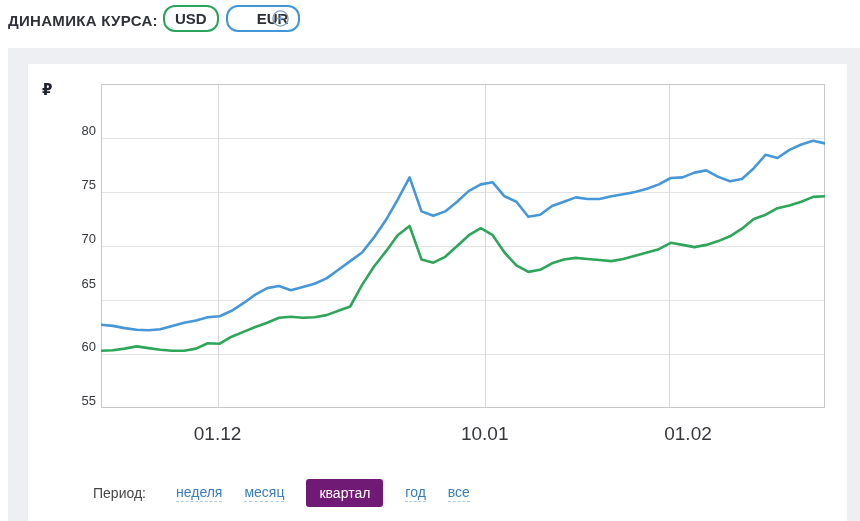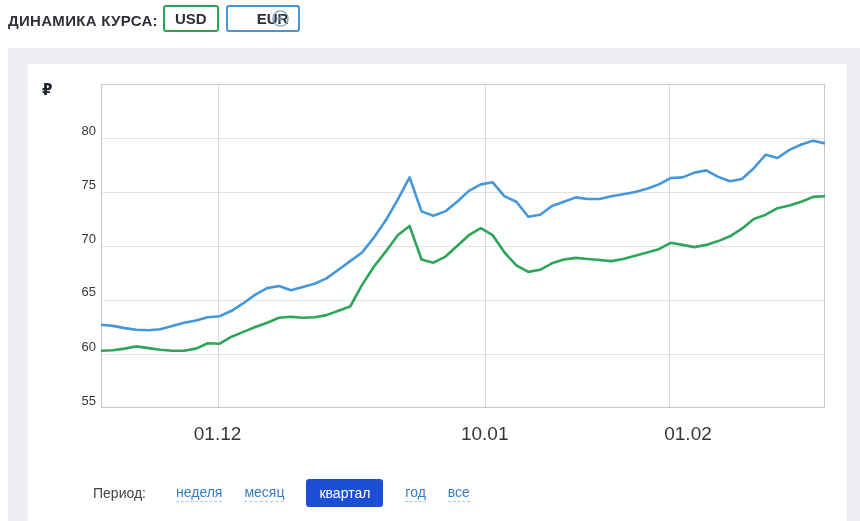--- a/index.html
+++ b/index.html
@@ -15,21 +15,21 @@
   .hdr-title {
     position: absolute; left: 8px; top: 12px;
     font-size: 15px; font-weight: bold; letter-spacing: .3px;
     color: #2f3138;
     text-align: right;
   }
   .cur-btns { position: absolute; left: 163px; top: 5px; display: flex; gap: 7px; }
   .cur-btn {
     min-width: 48px; height: 27px; padding: 0 10px;
     display: flex; align-items: center; justify-content: center;
-    background: #fff; border: 2px solid #999; border-radius: 3px;
+    background: #fff; border: 2px solid #999; border-radius: 12px;
     font-size: 15px; font-weight: bold; color: #2b2f38; cursor: pointer;
   }
   .add-cur {
     position: absolute; left: 272px; top: 10px;
     display: flex; align-items: center; gap: 6px; cursor: pointer;
   }
   .add-cur .lbl {
     font-size: 14px; color: #3b7dbd;
     border-bottom: 1px dashed #a9c4dd; padding-bottom: 1px;
   }
@@ -85,21 +85,21 @@
     </svg>
   </span>
 </div>
 
 <div class="gray-bg"></div>
 <div class="panel">
   <div class="rub-sign">₽</div>
   <div id="ylabels">
       <div class="ylabel" style="top: 329px;">55</div>
       <div class="ylabel" style="top: 275px;">60</div>
-      <div class="ylabel" style="top: 220px;">65</div>
+      <div class="ylabel" style="top: 212px;">65</div>
       <div class="ylabel" style="top: 167px;">70</div>
       <div class="ylabel" style="top: 113px;">75</div>
       <div class="ylabel" style="top: 59px;">80</div>
     </div>
   <svg class="plot" id="plot" width="724" height="324">
       <line x1="0" x2="724" y1="324.5" y2="324.5" stroke="#e4e4e4" stroke-width="1" shape-rendering="crispEdges"></line>
       <line x1="0" x2="724" y1="270.5" y2="270.5" stroke="#e4e4e4" stroke-width="1" shape-rendering="crispEdges"></line>
       <line x1="0" x2="724" y1="216.5" y2="216.5" stroke="#e4e4e4" stroke-width="1" shape-rendering="crispEdges"></line>
       <line x1="0" x2="724" y1="162.5" y2="162.5" stroke="#e4e4e4" stroke-width="1" shape-rendering="crispEdges"></line>
       <line x1="0" x2="724" y1="108.5" y2="108.5" stroke="#e4e4e4" stroke-width="1" shape-rendering="crispEdges"></line>
@@ -113,17 +113,17 @@
     </svg>
   <div id="xlabels">
       <div class="xlabel" style="left: 154.564px;">01.12</div>
       <div class="xlabel" style="left: 421.72px;">10.01</div>
       <div class="xlabel" style="left: 625px;">01.02</div>
     </div>
   <div class="period-row">
     <span class="period-label">Период:</span>
   <a class="period-link">неделя</a>
       <a class="period-link">месяц</a>
-      <button class="period-selected" style="background: #1d4ed8;">квартал</button>
+      <button class="period-selected" style="background: #701a75;">квартал</button>
       <a class="period-link">год</a>
       <a class="period-link">все</a>
     </div>
 </div>
 
 </body></html>

